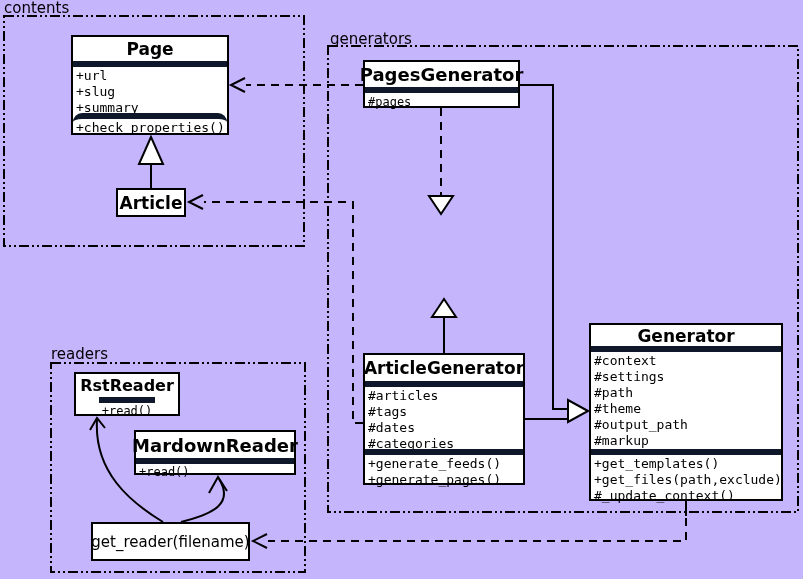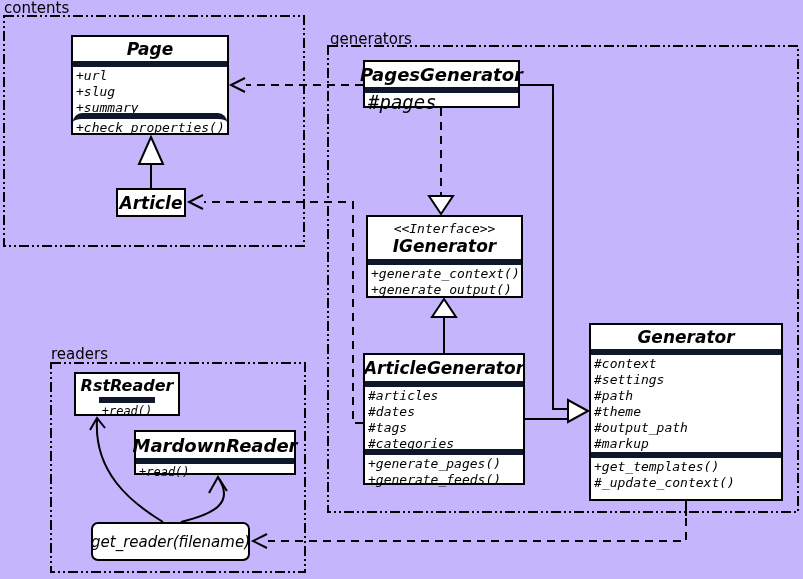--- a/index.html
+++ b/index.html
@@ -1,33 +1,33 @@
 <!DOCTYPE html>
 <html><head>
 <meta charset="utf-8">
 <style>
   html,body{margin:0;padding:0;background:#ffffff;}
   #canvas{position:relative;width:803px;height:579px;background:#c4b5fd;overflow:hidden;
           font-family:"DejaVu Sans",sans-serif;color:#000;}
   #edges{position:absolute;left:0;top:0;z-index:1;}
   .pkg-label{position:absolute;z-index:3;font-size:15px;color:#000;background:transparent;line-height:15px;}
   .uml-class{position:absolute;z-index:2;background:#ffffff;border:2px solid #000;
-             box-sizing:border-box;display:flex;flex-direction:column;font-style:italic;}
+             box-sizing:border-box;display:flex;flex-direction:column;}
   .cmp{box-sizing:border-box;overflow:visible;white-space:nowrap;}
   .cmp + .cmp{border-top:6px solid #0f172a;}
   .title{display:flex;align-items:center;justify-content:center;font-weight:bold;
          font-family:"DejaVu Sans",sans-serif;}
   .title-2line{flex-direction:column;justify-content:center;}
   .stereo{font-family:"DejaVu Sans Mono",monospace;font-weight:normal;font-size:13px;line-height:15px;}
   .members{padding:1px 3px;font-family:"DejaVu Sans Mono",monospace;}
   .m{line-height:16px;font-size:13px;}
   .fs18{font-size:18px;} .fs17{font-size:17px;} .fs16{font-size:16px;} .fs15{font-size:17px;}
-  .m16 .m{font-size:19px;line-height:17px;}
+  .m16 .m{font-size:12px;line-height:17px;}
   .m12 .m{font-size:12px;line-height:15px;}
-  .plain-box{justify-content:center;align-items:center;display:flex;font-size:15px;font-weight:normal;border-radius:7px;}
+  .plain-box{justify-content:center;align-items:center;display:flex;font-size:15px;font-weight:normal;}
 </style>
 </head>
 <body>
 
 <div id="canvas">
 
   <svg id="edges" width="803" height="579" viewBox="0 0 803 579">
 
     <g stroke="#000" stroke-width="2" fill="none" stroke-dasharray="10,3,2,3,2,3">
       <rect x="4" y="16" width="300" height="230"></rect>
@@ -102,57 +102,48 @@
     <div class="cmp title fs15" style="height:25px;">Article</div>
   </div>
 
   <div class="uml-class" style="left:363px;top:60px;width:157px;height:48px;">
     <div class="cmp title fs18" style="height:25px;">PagesGenerator</div>
     <div class="cmp members m16" style="height:19px;">
       <div class="m">#pages</div>
     </div>
   </div>
 
-  <div class="uml-class" style="left:366px;top:215px;width:157px;height:83px;">
-    <div class="cmp title title-2line fs17" style="height:42px;">
-      <div class="stereo">&lt;&lt;Interface&gt;&gt;</div>
-      <div>IGenerator</div>
-    </div>
-    <div class="cmp members" style="height:37px;">
-      <div class="m">+generate_context()</div>
-      <div class="m">+generate_output()</div>
-    </div>
-  </div>
 
   <div class="uml-class" style="left:363px;top:353px;width:162px;height:132px;">
     <div class="cmp title fs17" style="height:26px;">ArticleGenerator</div>
     <div class="cmp members" style="height:68px;">
       <div class="m">#articles</div>
+      <div class="m">#tags</div>
       <div class="m">#dates</div>
-      <div class="m">#tags</div>
       <div class="m">#categories</div>
     </div>
     <div class="cmp members" style="height:34px;">
+      <div class="m">+generate_feeds()</div>
       <div class="m">+generate_pages()</div>
-      <div class="m">+generate_feeds()</div>
     </div>
   </div>
 
   <div class="uml-class" style="left:589px;top:323px;width:194px;height:178px;">
     <div class="cmp title fs17" style="height:25px;">Generator</div>
     <div class="cmp members" style="height:103px;">
       <div class="m">#context</div>
       <div class="m">#settings</div>
       <div class="m">#path</div>
       <div class="m">#theme</div>
       <div class="m">#output_path</div>
       <div class="m">#markup</div>
     </div>
     <div class="cmp members" style="height:50px;">
       <div class="m">+get_templates()</div>
+      <div class="m">+get_files(path,exclude)</div>
       <div class="m">#_update_context()</div>
     </div>
   </div>
 
   <div class="uml-class" style="left:74px;top:372px;width:106px;height:44px;align-items:center;">
     <div class="cmp title fs16" style="height:23px;">RstReader</div>
     <div class="cmp members m12" style="height:17px;">
       <div class="m">+read()</div>
     </div>
   </div>

